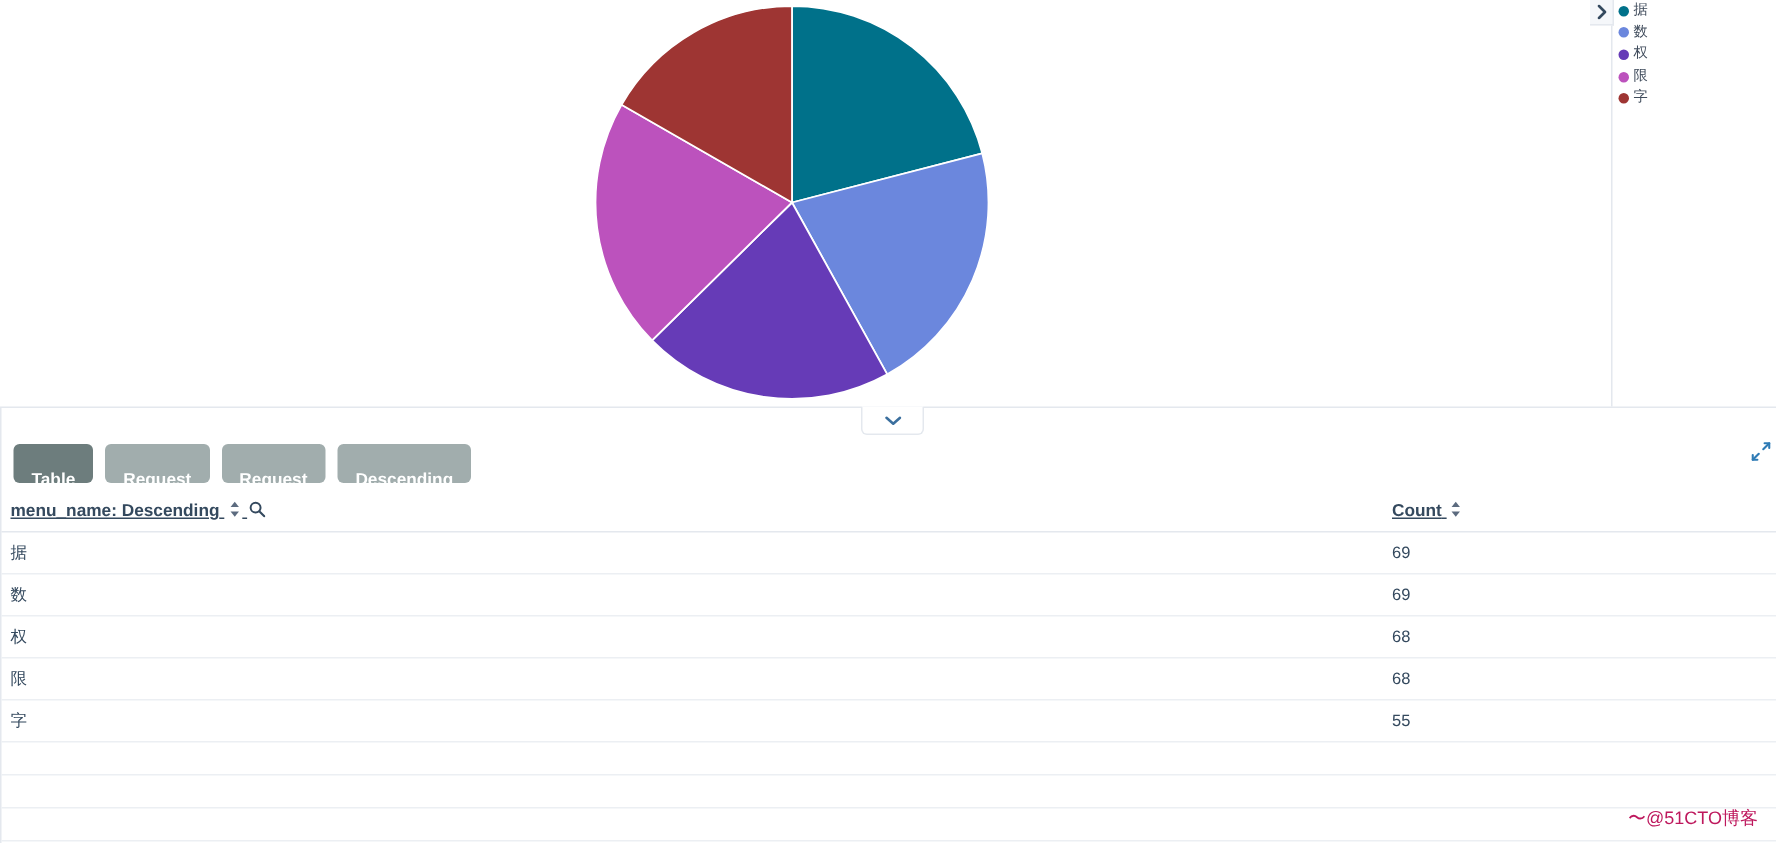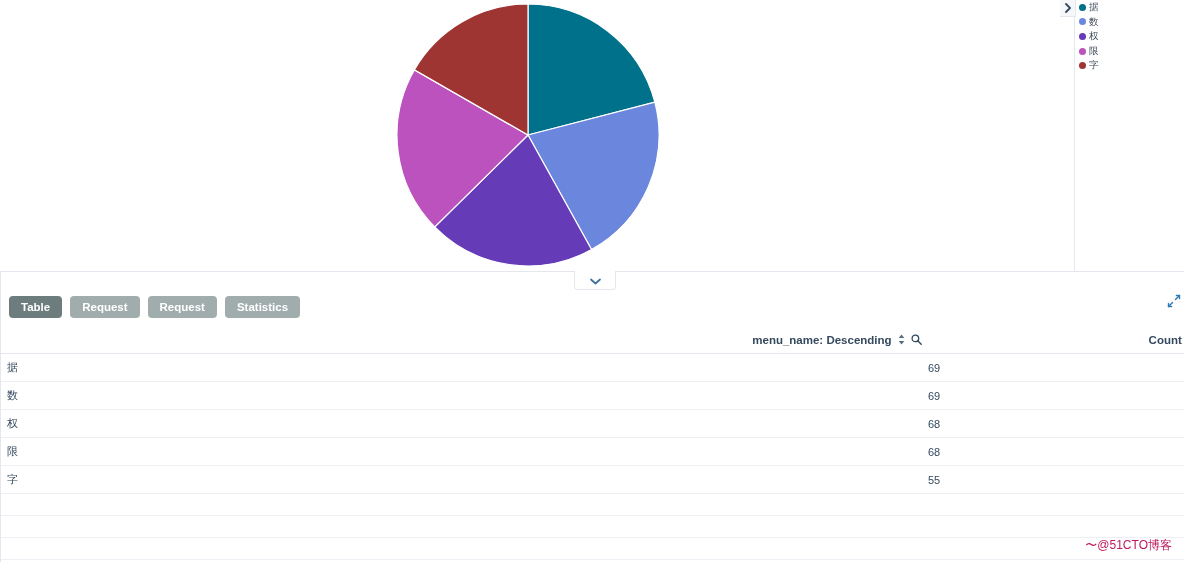--- a/index.html
+++ b/index.html
@@ -128,21 +128,21 @@
   #tabs {
     position: absolute;
     left: 8px;
     top: 24px;
     display: flex;
     gap: 8px;
   }
   .tab {
     height: 22px;
     line-height: 22px;
-    padding: 0 12px;
+    padding: 13px 12px;
     border-radius: 4px;
     font-size: 11.5px;
     color: #ffffff;
     background: #a1adad;
     border: none;
     cursor: pointer;
     font-family: "Liberation Sans", sans-serif;
     font-weight: bold;
     white-space: nowrap;
   }
@@ -162,27 +162,28 @@
   
   #data-table {
     position: absolute;
     left: 0;
     top: 58px;
     width: 1184px;
     border-collapse: collapse;
     table-layout: fixed;
   }
   #data-table th {
-    text-align: right;
+    text-align: left;
     font-size: 11.5px;
     font-weight: bold;
     color: #34495e;
     padding: 4px 0 6px 6px;
     border-bottom: 1px solid #e4e8ee;
     white-space: nowrap;
+    text-decoration: underline;
   }
   #data-table td {
     font-size: 11px;
     color: #34495e;
     padding: 6px 0 6px 6px;
     border-bottom: 1px solid #eceff3;
     height: 9px;
   }
   th.col-name { width: 915px; }
   th.col-count { width: 269px; }
@@ -267,21 +268,21 @@
     </svg>
   </span>
 </div>
 
 <div id="bottom-panel">
 
   <div id="tabs">
       <button class="tab active">Table</button>
       <button class="tab">Request</button>
       <button class="tab">Request</button>
-      <button class="tab">Statistics</button>
+      <button class="tab">Descending</button>
     </div>
 
   <div id="expand-corner">
     <span>
       <svg width="14" height="14" viewBox="0 0 14 14">
         <path d="M12.5 1.5 L8.5 5.5" stroke="#2e7bb5" stroke-width="1.4" stroke-linecap="round"></path>
         <path d="M12.5 1.5 L12.5 4.6 M12.5 1.5 L9.4 1.5" stroke="#2e7bb5" stroke-width="1.4" stroke-linecap="round"></path>
         <path d="M1.5 12.5 L5.5 8.5" stroke="#2e7bb5" stroke-width="1.4" stroke-linecap="round"></path>
         <path d="M1.5 12.5 L1.5 9.4 M1.5 12.5 L4.6 12.5" stroke="#2e7bb5" stroke-width="1.4" stroke-linecap="round"></path>
       </svg>

